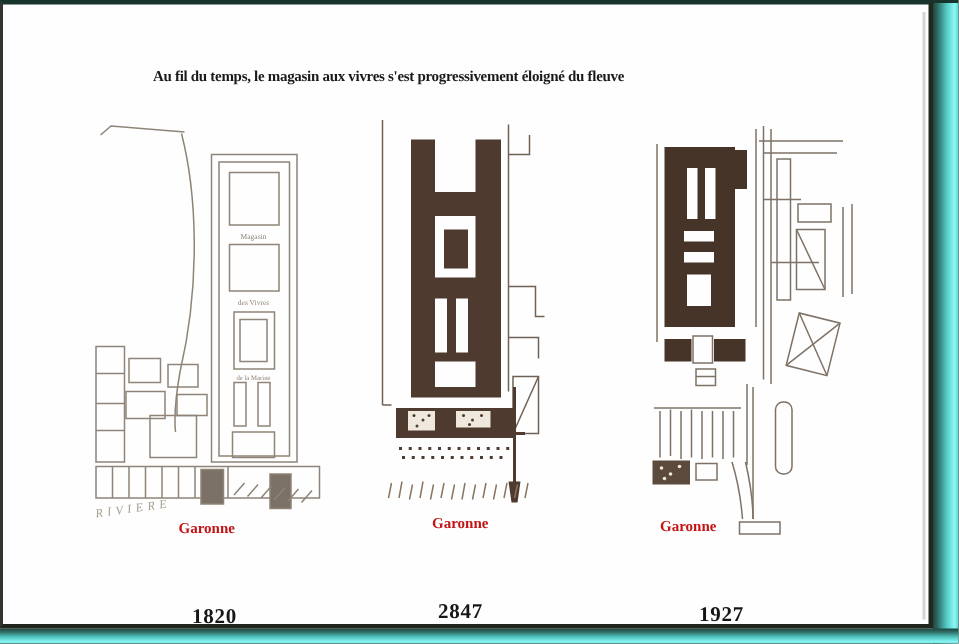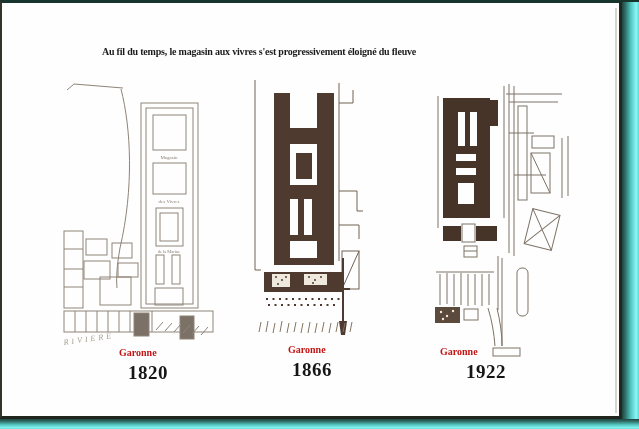--- a/index.html
+++ b/index.html
@@ -30,21 +30,21 @@
     position:absolute; left:0; top:43px; width:514px; text-align:center;
     font-weight:bold; font-size:10px; letter-spacing:-0.2px; color:#1a1a1a;
     white-space:nowrap;
   }
   .map-svg { position:absolute; }
   .svg-1820 { left:58px; top:70px; }
   .svg-1866 { left:245px; top:72px; }
   .svg-1930 { left:412px; top:75px; }
   .cap { position:absolute; white-space:nowrap; line-height:1; }
   .cap-river { font-weight:bold; font-size:10px; color:#c31414; }
-  .cap-year  { font-weight:bold; font-size:19px; color:#161616; letter-spacing:.5px; }
+  .cap-year  { font-weight:bold; font-size:14px; color:#161616; letter-spacing:.5px;margin-top:42px; }
   .g-1820 { left:117px; top:345px; }
   .y-1820 { left:126px; top:360px; }
   .g-1866 { left:286px; top:342px; }
   .y-1866 { left:290px; top:357px; }
   .g-1930 { left:438px; top:344px; }
   .y-1930 { left:464px; top:359px; }
   .tiny-label { font-family:"Liberation Serif", serif; }
 </style>
 </head>
 <body>
@@ -159,18 +159,18 @@
           <circle cx="33" cy="238" r="1.2"></circle>
         <circle cx="39" cy="233" r="1.2"></circle>
           <circle cx="29" cy="241" r="1.2"></circle>
       </g>
     </svg>
 
     <div class="cap cap-river g-1820">Garonne</div>
     <div class="cap cap-year y-1820">1820</div>
 
     <div class="cap cap-river g-1866">Garonne</div>
-    <div class="cap cap-year y-1866">1866</div>
+    <div class="cap cap-year y-1866">2847</div>
 
     <div class="cap cap-river g-1930">Garonne</div>
-    <div class="cap cap-year y-1930">1922</div>
+    <div class="cap cap-year y-1930">1927</div>
   </div>
 </div>
 
 </body></html>

